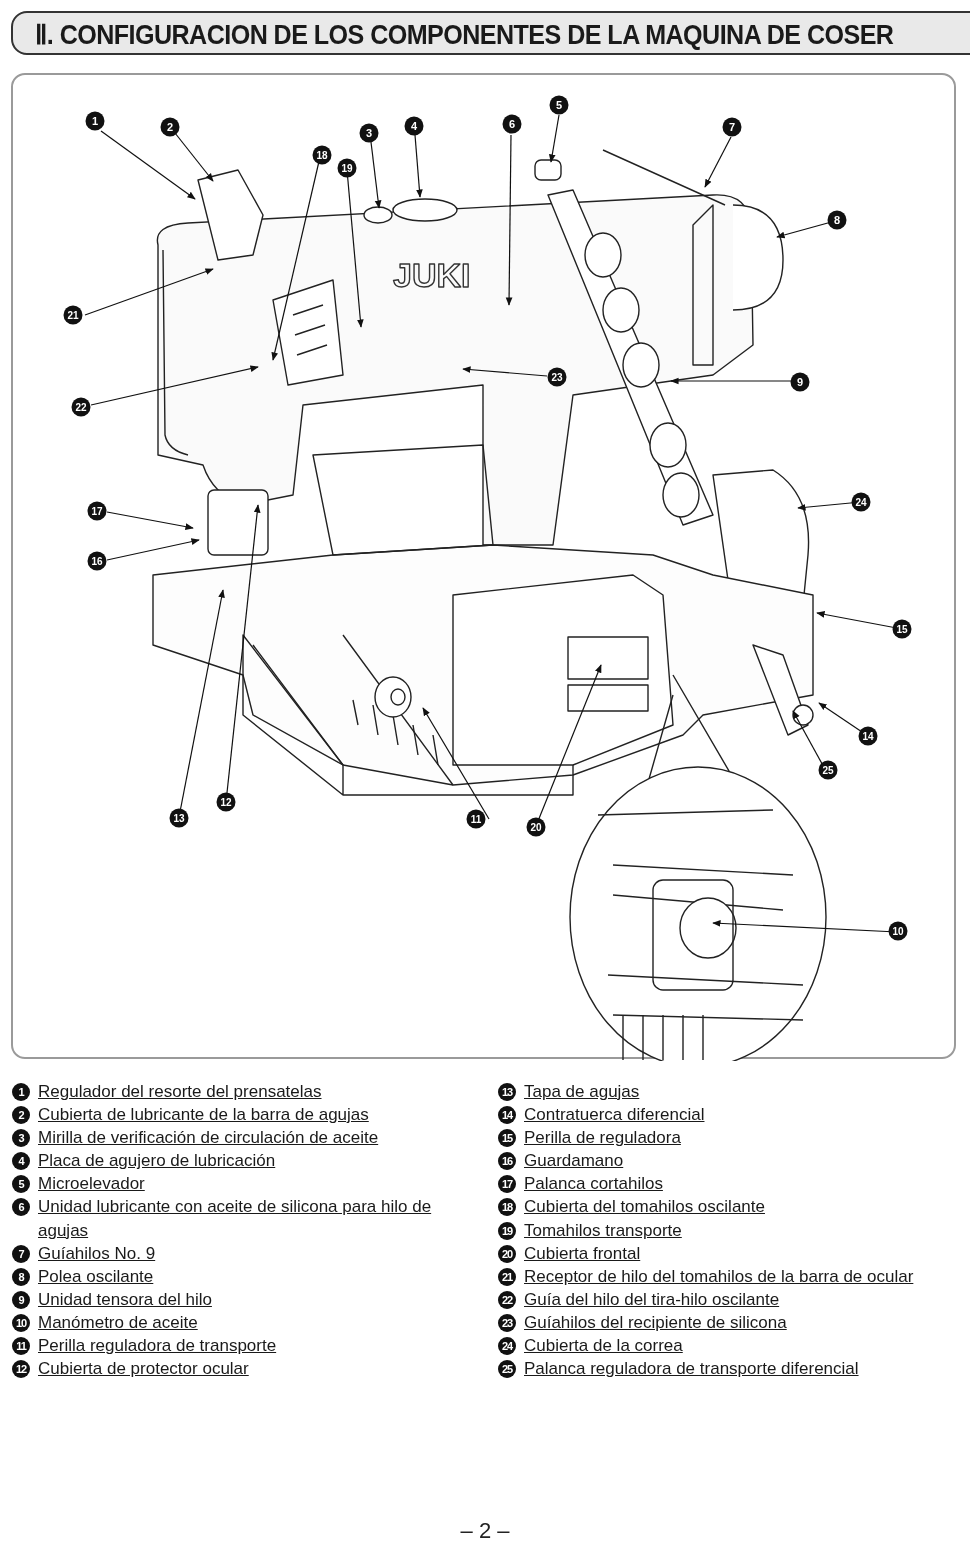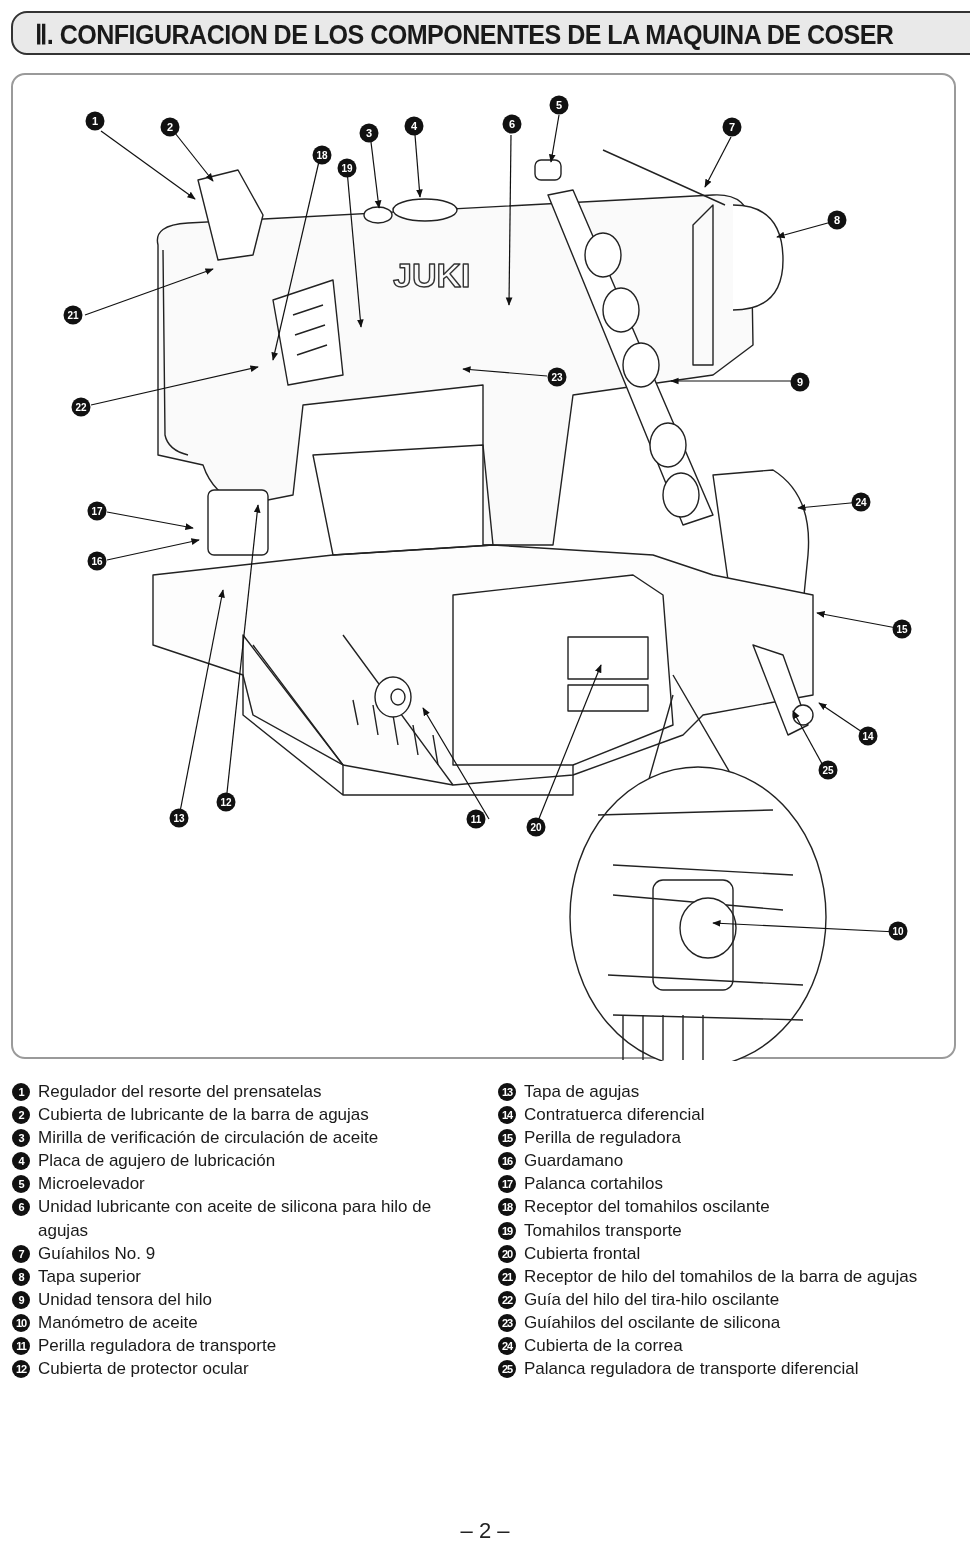--- a/index.html
+++ b/index.html
@@ -26,21 +26,21 @@
 
   .legend { position: absolute; top: 1080px; font-size: 17px; line-height: 23.1px; }
   .legend.left { left: 12px; width: 460px; }
   .legend.right { left: 498px; width: 460px; }
   .legend-item { display: flex; align-items: flex-start; }
   .legend-badge {
     flex: 0 0 auto; width: 18px; height: 18px; border-radius: 50%; background: #111; color: #fff;
     font-size: 11px; font-weight: bold; text-align: center; line-height: 18px; margin-top: 3px; margin-right: 8px;
     letter-spacing: -1px;
   }
-  .legend-text { flex: 1 1 auto; }
+  .legend-text { flex: 1 1 auto; text-decoration: underline; }
 
   .page-number { position: absolute; left: 0; width: 970px; top: 1518px; text-align: center; font-size: 22px; color: #222; }
 </style>
 </head>
 <body>
 
 <div class="title-bar">
   <div class="title-text">Ⅱ. CONFIGURACION DE LOS COMPONENTES DE LA MAQUINA DE COSER</div>
 </div>
 
@@ -266,21 +266,21 @@
   <div class="legend-item">
       <span class="legend-badge">6</span>
       <span class="legend-text">Unidad lubricante con aceite de silicona para hilo de agujas</span>
     </div>
   <div class="legend-item">
       <span class="legend-badge">7</span>
       <span class="legend-text">Guíahilos No. 9</span>
     </div>
   <div class="legend-item">
       <span class="legend-badge">8</span>
-      <span class="legend-text">Tapa superior</span>
+      <span class="legend-text">Polea oscilante</span>
     </div>
   <div class="legend-item">
       <span class="legend-badge">9</span>
       <span class="legend-text">Unidad tensora del hilo</span>
     </div>
   <div class="legend-item">
       <span class="legend-badge">10</span>
       <span class="legend-text">Manómetro de aceite</span>
     </div>
   <div class="legend-item">
@@ -309,41 +309,41 @@
   <div class="legend-item">
       <span class="legend-badge">16</span>
       <span class="legend-text">Guardamano</span>
     </div>
   <div class="legend-item">
       <span class="legend-badge">17</span>
       <span class="legend-text">Palanca cortahilos</span>
     </div>
   <div class="legend-item">
       <span class="legend-badge">18</span>
-      <span class="legend-text">Receptor del tomahilos oscilante</span>
+      <span class="legend-text">Cubierta del tomahilos oscilante</span>
     </div>
   <div class="legend-item">
       <span class="legend-badge">19</span>
       <span class="legend-text">Tomahilos transporte</span>
     </div>
   <div class="legend-item">
       <span class="legend-badge">20</span>
       <span class="legend-text">Cubierta frontal</span>
     </div>
   <div class="legend-item">
       <span class="legend-badge">21</span>
-      <span class="legend-text">Receptor de hilo del tomahilos de la barra de agujas</span>
+      <span class="legend-text">Receptor de hilo del tomahilos de la barra de ocular</span>
     </div>
   <div class="legend-item">
       <span class="legend-badge">22</span>
       <span class="legend-text">Guía del hilo del tira-hilo oscilante</span>
     </div>
   <div class="legend-item">
       <span class="legend-badge">23</span>
-      <span class="legend-text">Guíahilos del oscilante de silicona</span>
+      <span class="legend-text">Guíahilos del recipiente de silicona</span>
     </div>
   <div class="legend-item">
       <span class="legend-badge">24</span>
       <span class="legend-text">Cubierta de la correa</span>
     </div>
   <div class="legend-item">
       <span class="legend-badge">25</span>
       <span class="legend-text">Palanca reguladora de transporte diferencial</span>
     </div>
 </div>

